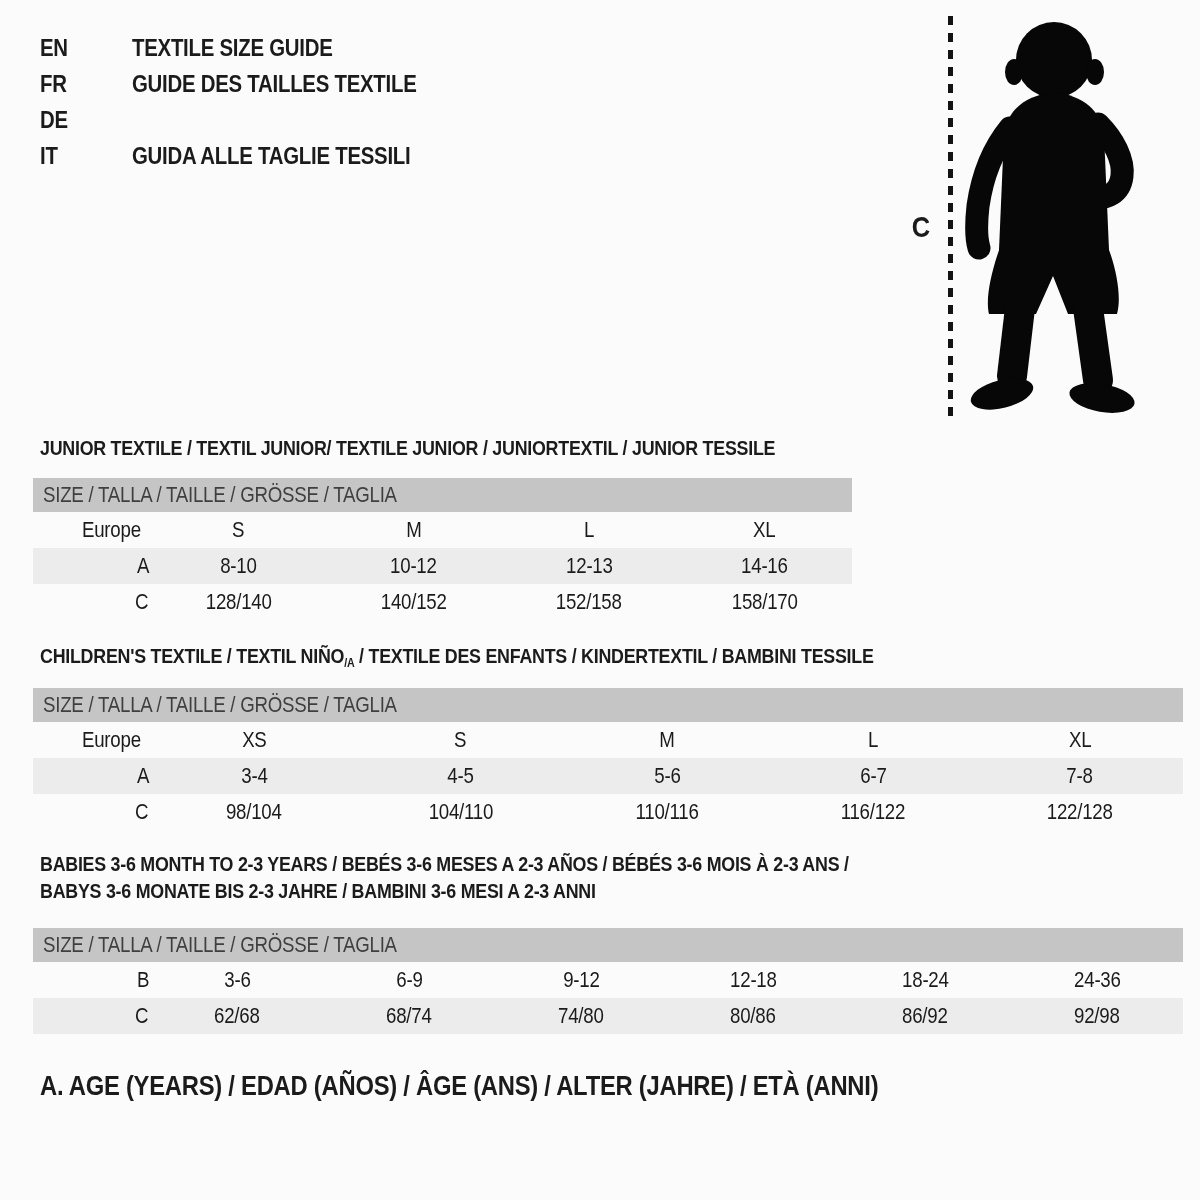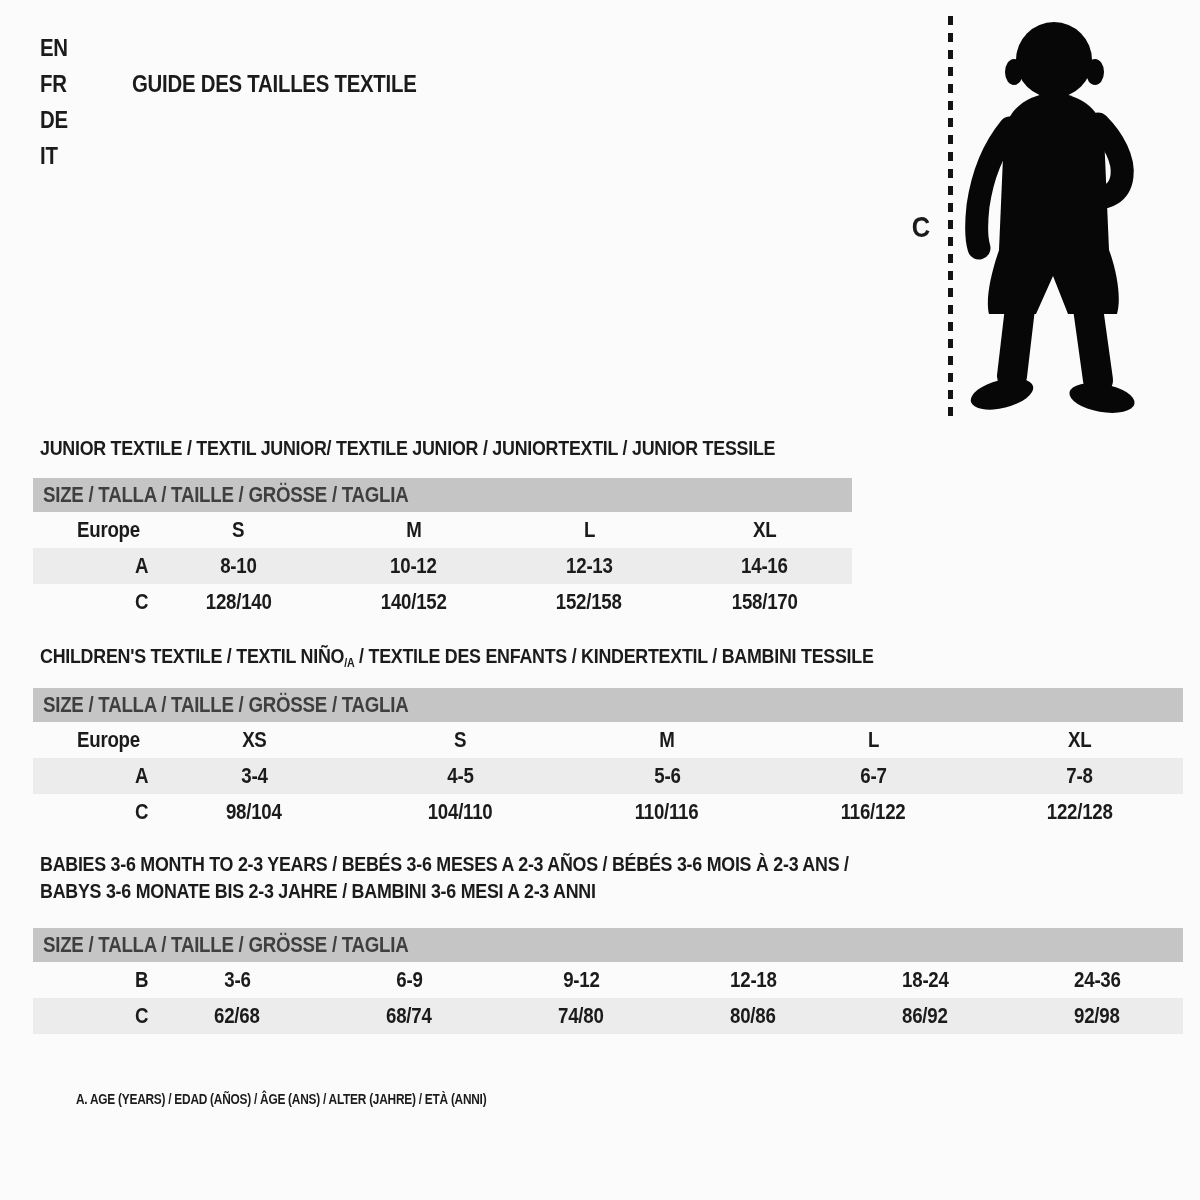--- a/index.html
+++ b/index.html
@@ -35,55 +35,57 @@
     position: absolute; left: 40px;
     font-size: 21px; font-weight: bold; letter-spacing: -0.3px;
     line-height: 27px; white-space: nowrap;
     transform: scaleX(0.85); transform-origin: 0 0;
   }
   .sec-title .sub { font-size: 0.6em; position: relative; top: 4px; }
 
   
   table.size-table { position: absolute; border-collapse: collapse; table-layout: fixed; }
   table.size-table td {
-    font-weight: bold; font-size: 22px; height: 36px;
+    font-weight: normal; font-size: 22px; height: 36px;
     text-align: center; padding: 0; letter-spacing: -0.3px;
     overflow: hidden;
   }
   table.size-table td.lbl { text-align: right; padding-left: 10px; }
   table.size-table tr.hdr td {
     background: #c5c5c5; color: #3f3f3f; text-align: left; padding-left: 10px; height: 34px;
   }
   table.size-table tr.shaded td { background: #ececec; }
   .t-junior { left: 33px; top: 478px; width: 819px; }
   .t-children { left: 33px; top: 688px; width: 1150px; }
   .t-babies { left: 33px; top: 928px; width: 1150px; }
 
   
   .legend { position: absolute; left: 40px; top: 1070px; }
-  .legend-row { height: 37px; font-size: 14px; font-weight: bold; letter-spacing: -0.3px; display: flex; align-items: flex-end; margin-left: 36px; }
+  .legend-row { height: 37px; font-size: 28px; font-weight: bold; letter-spacing: -0.3px; display: flex; align-items: flex-start; }
 </style>
 </head>
 <body>
 
 <div class="canvas">
 
   <div class="lang-block">
     <div class="lang-row">
       <span class="lang-code"><span class="cx-left">EN</span></span>
+      <span><span class="cx-left">TEXTILE SIZE GUIDE</span></span>
     </div>
     <div class="lang-row">
       <span class="lang-code"><span class="cx-left">FR</span></span>
       <span><span class="cx-left">GUIDE DES TAILLES TEXTILE</span></span>
     </div>
     <div class="lang-row">
       <span class="lang-code"><span class="cx-left">DE</span></span>
     </div>
     <div class="lang-row">
       <span class="lang-code"><span class="cx-left">IT</span></span>
+      <span><span class="cx-left">GUIDA ALLE TAGLIE TESSILI</span></span>
     </div>
   </div>
 
   <div class="height-line"></div>
   <div class="c-label"><span class="cx">C</span></div>
   <svg class="toddler" viewBox="0 0 200 410" xmlns="http://www.w3.org/2000/svg">
     <g fill="#070707" stroke="none">
       <circle cx="102" cy="50" r="38"></circle>
       <ellipse cx="62" cy="62" rx="9" ry="13"></ellipse>
       <ellipse cx="143" cy="62" rx="9" ry="13"></ellipse>

